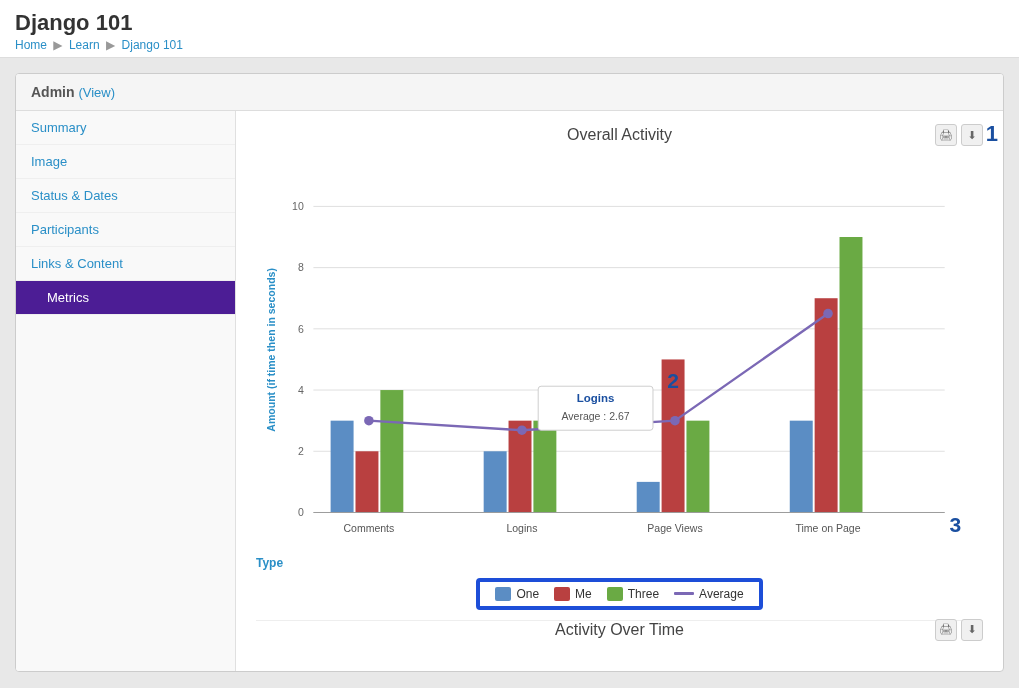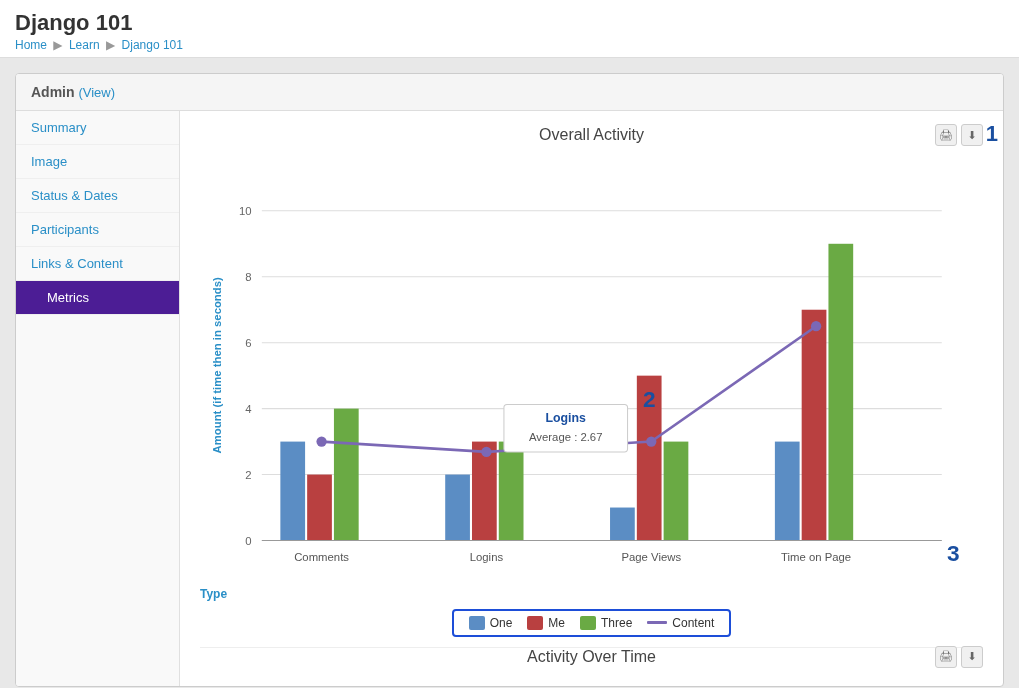--- a/index.html
+++ b/index.html
@@ -16,21 +16,21 @@
     .main-container { margin: 15px; background: #fff; border: 1px solid #ccc; border-radius: 4px; overflow: hidden; }
 
     
     .admin-bar { background: #f5f5f5; border-bottom: 1px solid #ddd; padding: 10px 15px; font-size: 14px; font-weight: bold; color: #555; }
     .admin-bar .view-link { color: #2a8fc7; font-weight: normal; text-decoration: none; font-size: 13px; }
 
     
     .layout { display: flex; min-height: 560px; }
 
     
-    .sidebar { width: 164px; background: #f9f9f9; border-right: 1px solid #e0e0e0; flex-shrink: 0; }
+    .sidebar { width: 220px; background: #f9f9f9; border-right: 1px solid #e0e0e0; flex-shrink: 0; }
     .sidebar-item { display: block; padding: 9px 15px; color: #2a8fc7; text-decoration: none; font-size: 13px; border-bottom: 1px solid #efefef; cursor: pointer; }
     .sidebar-item.active { background: #4c1d95; color: #fff; font-weight: normal; padding-left: 31px; }
 
     
     .content { flex: 1; padding: 15px 20px; }
 
     
     .chart-title-row { display: flex; align-items: center; justify-content: center; position: relative; margin-bottom: 5px; }
     .chart-title { font-size: 16px; color: #444; text-align: center; flex: 1; }
     .chart-icons { position: absolute; right: 0; display: flex; gap: 4px; }
@@ -151,36 +151,36 @@
             <line x1="60" y1="380" x2="720" y2="380" stroke="#999" stroke-width="1"></line>
 
             <text x="725" y="400" font-size="22" font-weight="bold" fill="#1a4fa0">3</text>
           </svg>
 
           
           <div class="type-label">Type</div>
         </div>
 
         <div class="legend-wrapper">
-          <div style="display:inline-flex;align-items:center;gap:15px;border:2px solid #1d4ed8;padding:5px 15px;border-radius:4px;">
+          <div style="display:inline-flex;align-items:center;gap:15px;border:4px solid #1d4ed8;padding:5px 15px;border-radius:4px;">
             <div class="legend-item">
               <div class="legend-color" style="background:#5b8dc4;"></div>
               <span>One</span>
             </div>
             <div class="legend-item">
               <div class="legend-color" style="background:#b94040;"></div>
               <span>Me</span>
             </div>
             <div class="legend-item">
               <div class="legend-color" style="background:#6aaa44;"></div>
               <span>Three</span>
             </div>
             <div class="legend-item">
               <div style="width:20px;height:3px;background:#7b68b5;border-radius:1px;"></div>
-              <span>Content</span>
+              <span>Average</span>
             </div>
           </div>
         </div>
 
       </div>
 
       <div style="position:relative;margin-top:10px;border-top:1px solid #eee;">
         <div class="chart-title-row">
           <div class="chart-title">Activity Over Time</div>
           <div class="chart-icons">

